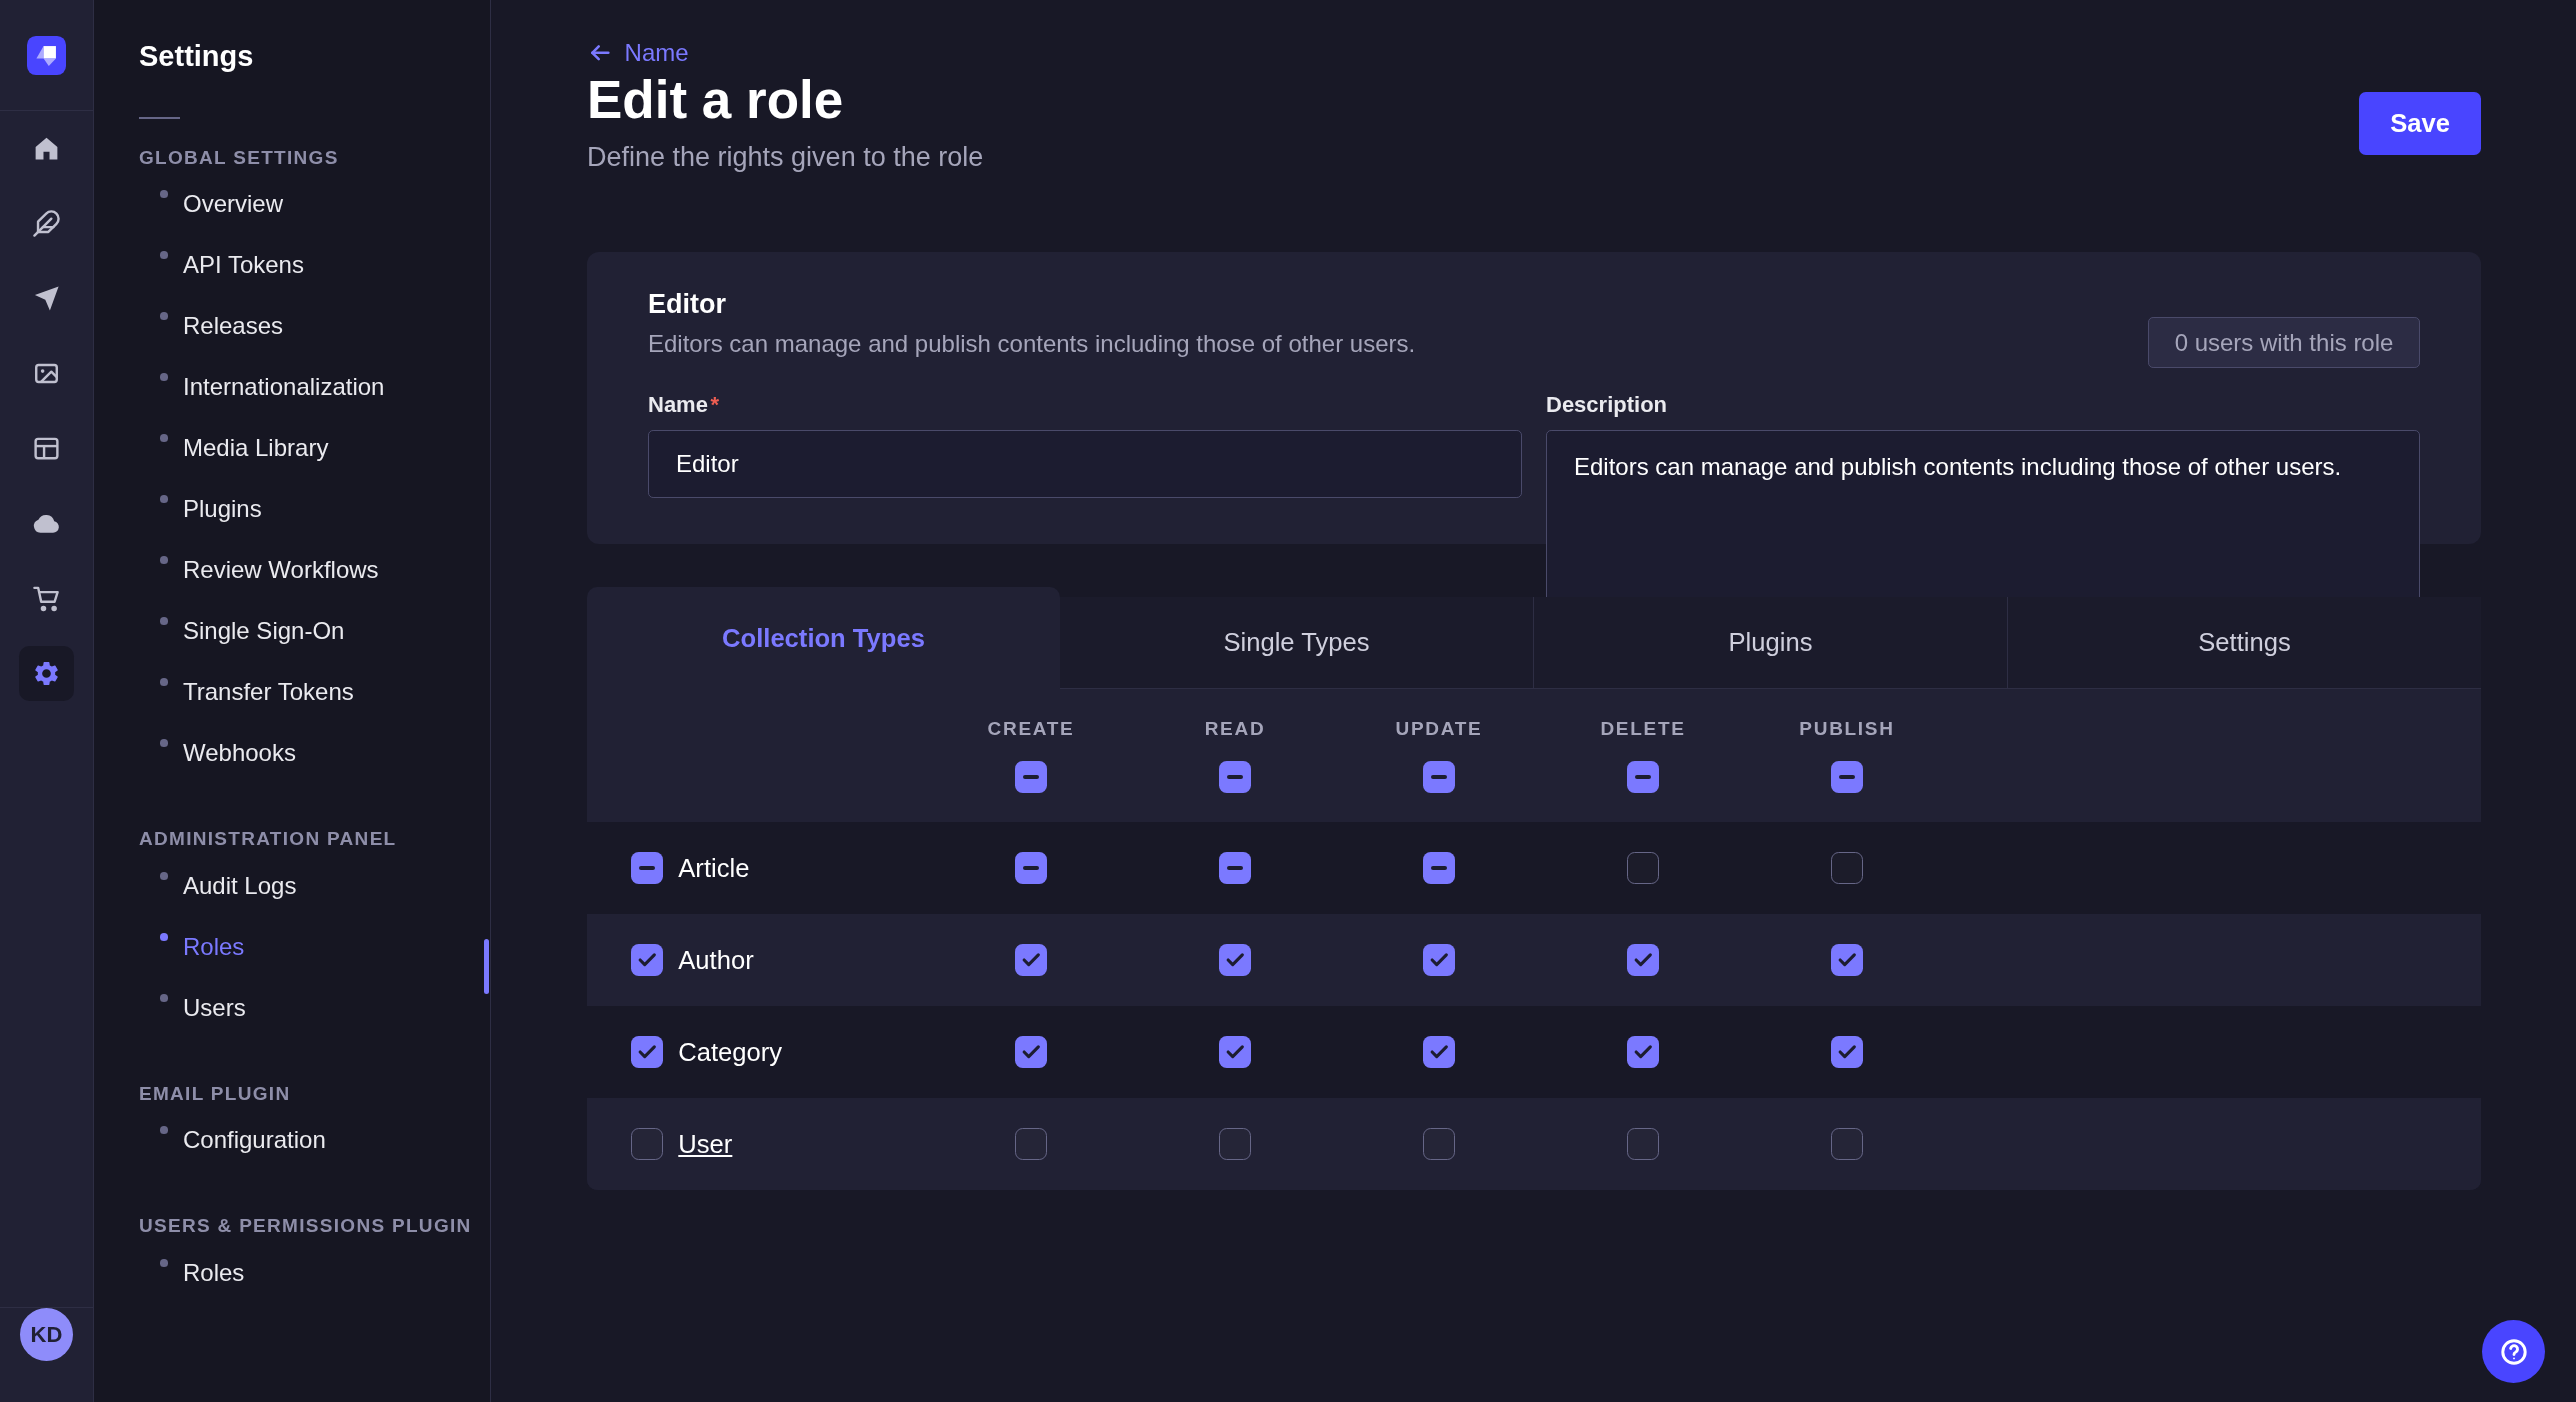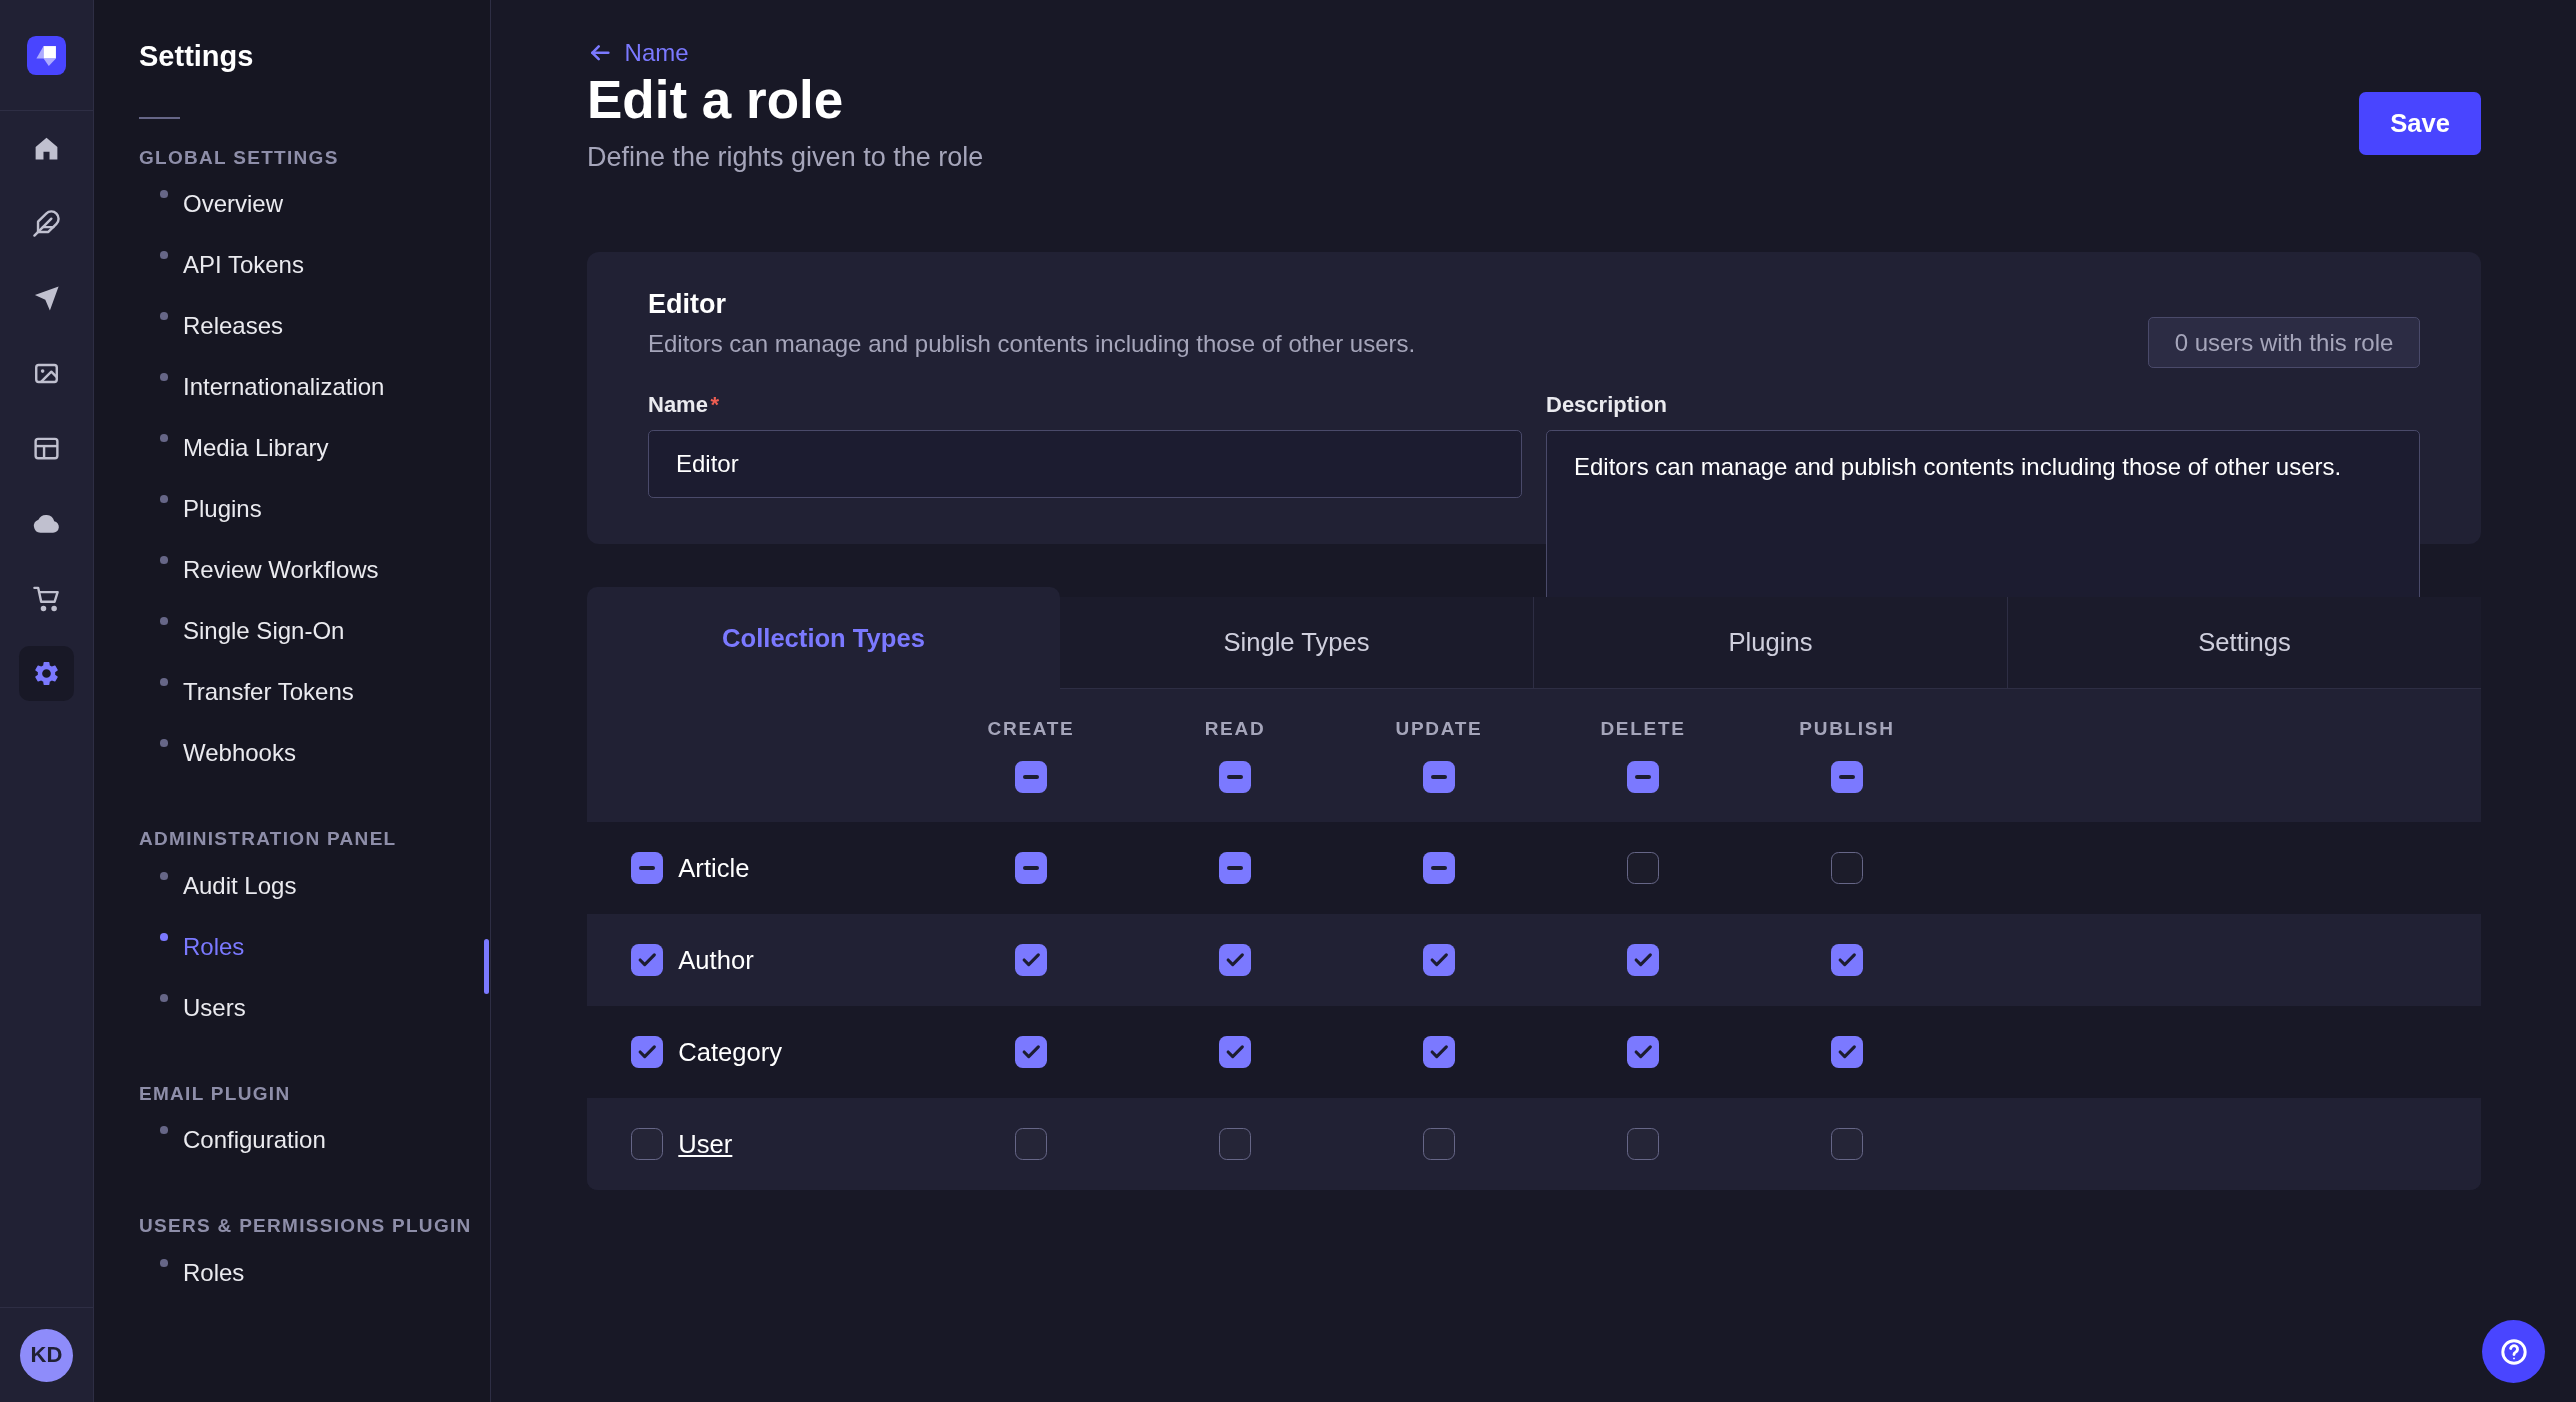--- a/index.html
+++ b/index.html
@@ -29,21 +29,21 @@
   .rail-icon svg { width:29px; height:29px; }
   .rail-icon.active { color:#7b79ff; }
   .rail-icon.active .icon-pill {
     width:55px; height:55px; border-radius:10.2px; background:#181826;
     display:flex; align-items:center; justify-content:center;
   }
   .icon-pill svg { width:29px; height:29px; }
   .rail-bottom {
     position:absolute; bottom:0; left:0; width:93px; height:95px;
     border-top:0.9px solid #2e2e44;
-    display:flex; align-items:center; justify-content:center;
+    display:flex; align-items:flex-start; justify-content:center;
   }
   .avatar {
     width:53px; height:53px; border-radius:50%;
     background:#8e8cfa; color:#212134;
     font-size:22px; font-weight:700;
     display:flex; align-items:center; justify-content:center;
   }
 
   
   .subnav {

